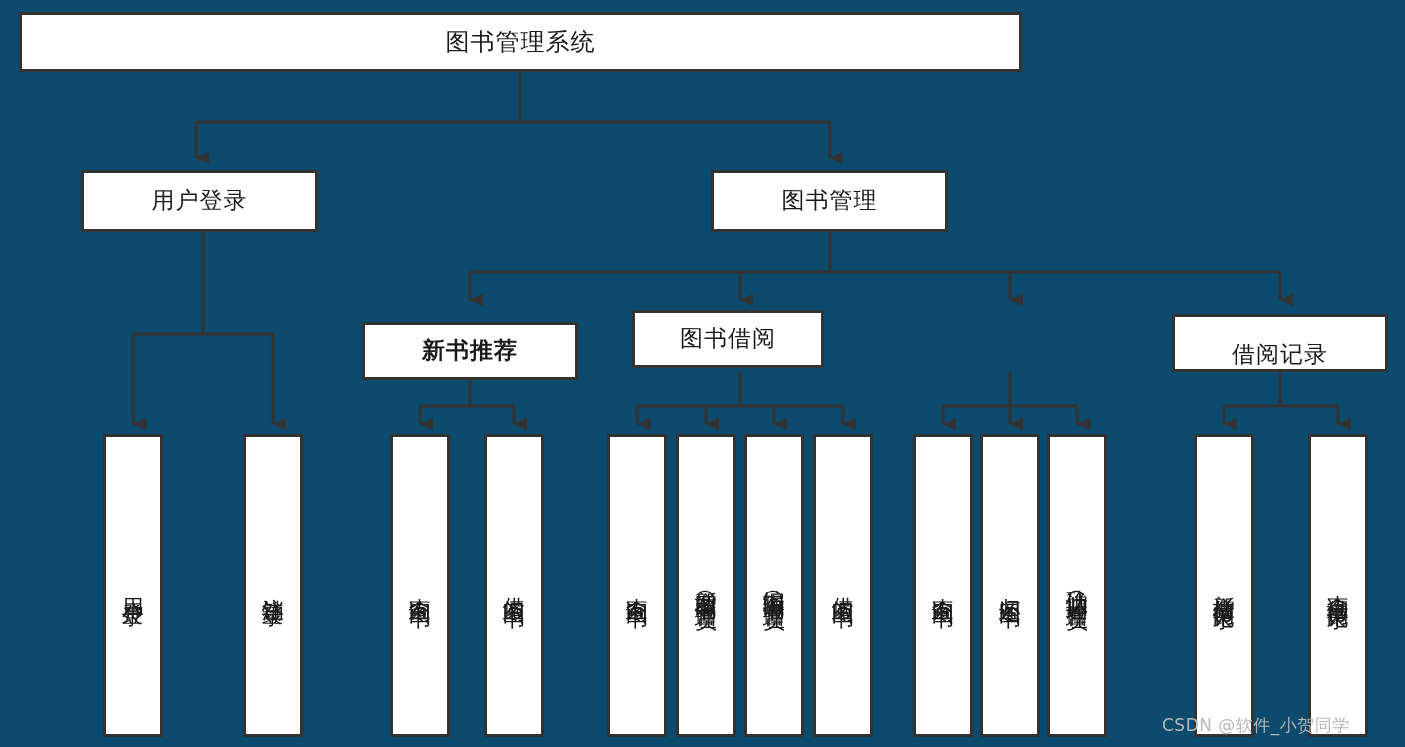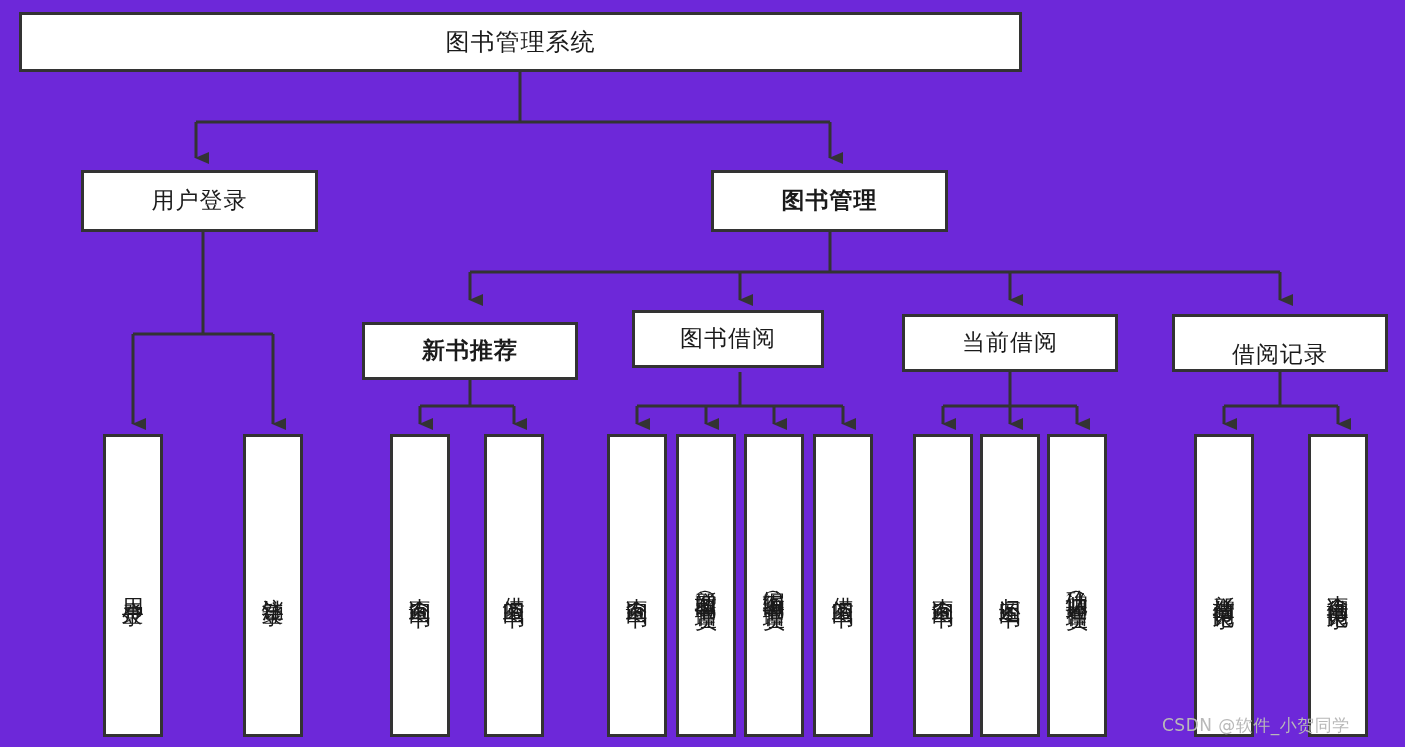--- a/index.html
+++ b/index.html
@@ -8,21 +8,21 @@
     padding: 0;
     background: #ffffff;
   }
   body {
     font-family: "DejaVu Sans", "Liberation Sans", sans-serif;
   }
   #canvas {
     position: relative;
     width: 1405px;
     height: 747px;
-    background: #6d28d9;
+    background: #0c4a6e;
     overflow: hidden;
   }
   .node {
     position: absolute;
     box-sizing: border-box;
     border: 3px solid #333333;
     background: #ffffff;
     display: flex;
     align-items: center;
     justify-content: center;
@@ -130,35 +130,32 @@
   </svg>
 
   <div class="node horiz title" style="left:19px; top:12px; width:1003px; height:60px;">
     <span>图书管理系统</span>
   </div>
 
   <div class="node horiz" style="left:81px; top:170px; width:237px; height:62px;">
     <span>用户登录</span>
   </div>
 
-  <div class="node horiz" style="left:711px; top:170px; width:237px; height:62px;font-weight:bold;">
+  <div class="node horiz" style="left:711px; top:170px; width:237px; height:62px;">
     <span>图书管理</span>
   </div>
 
   <div class="node horiz" style="left:362px; top:322px; width:216px; height:58px;font-weight:bold;">
     <span>新书推荐</span>
   </div>
 
   <div class="node horiz" style="left:632px; top:310px; width:192px; height:58px;">
     <span>图书借阅</span>
   </div>
 
-  <div class="node horiz" style="left:902px; top:314px; width:216px; height:58px;">
-    <span>当前借阅</span>
-  </div>
 
   <div class="node horiz" style="left:1172px; top:314px; width:216px; height:58px;align-items:flex-end;">
     <span>借阅记录</span>
   </div>
 
   <div class="node vert" style="left:103px; top:434px; width:60px; height:303px;">
     <span class="vtext">用户登录</span>
   </div>
 
   <div class="node vert" style="left:243px; top:434px; width:60px; height:303px;">

